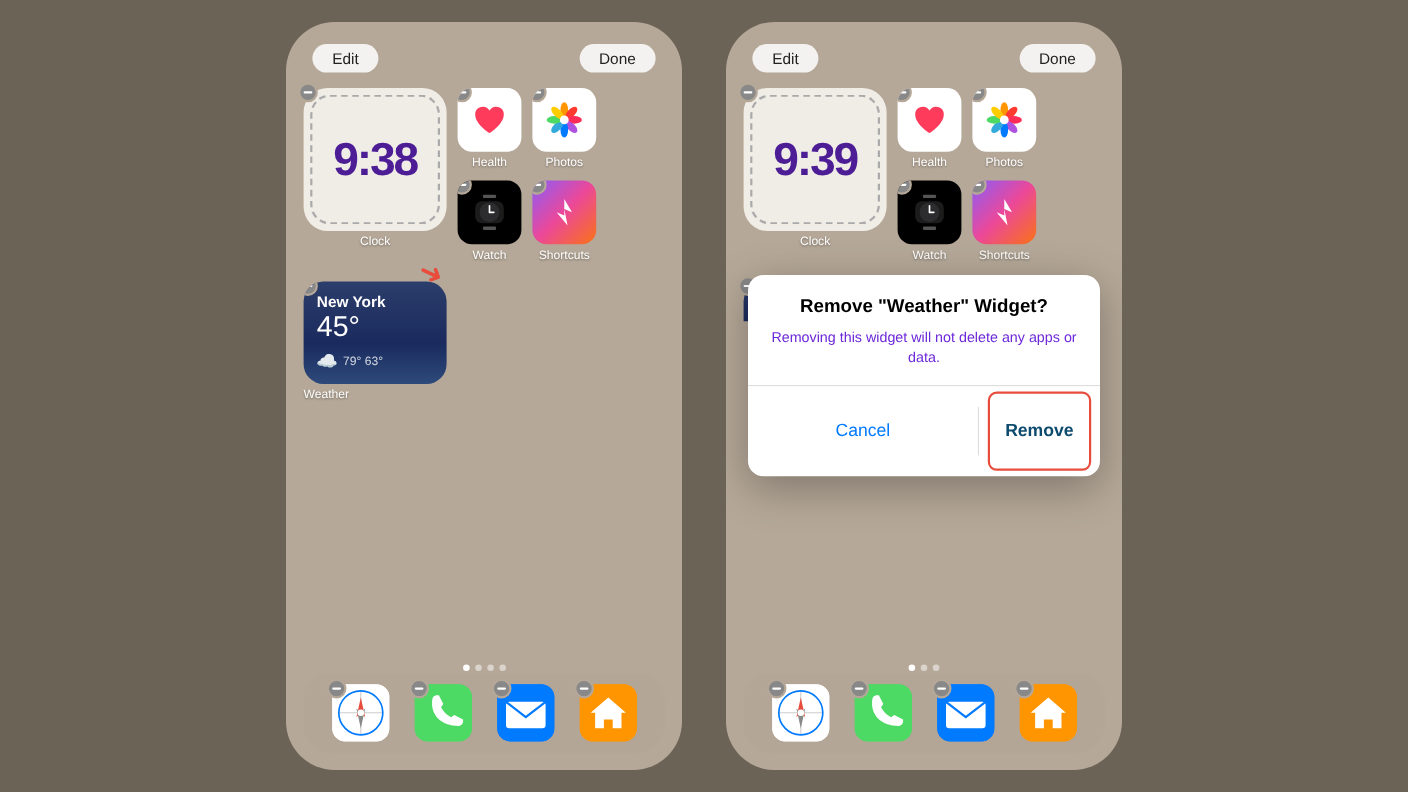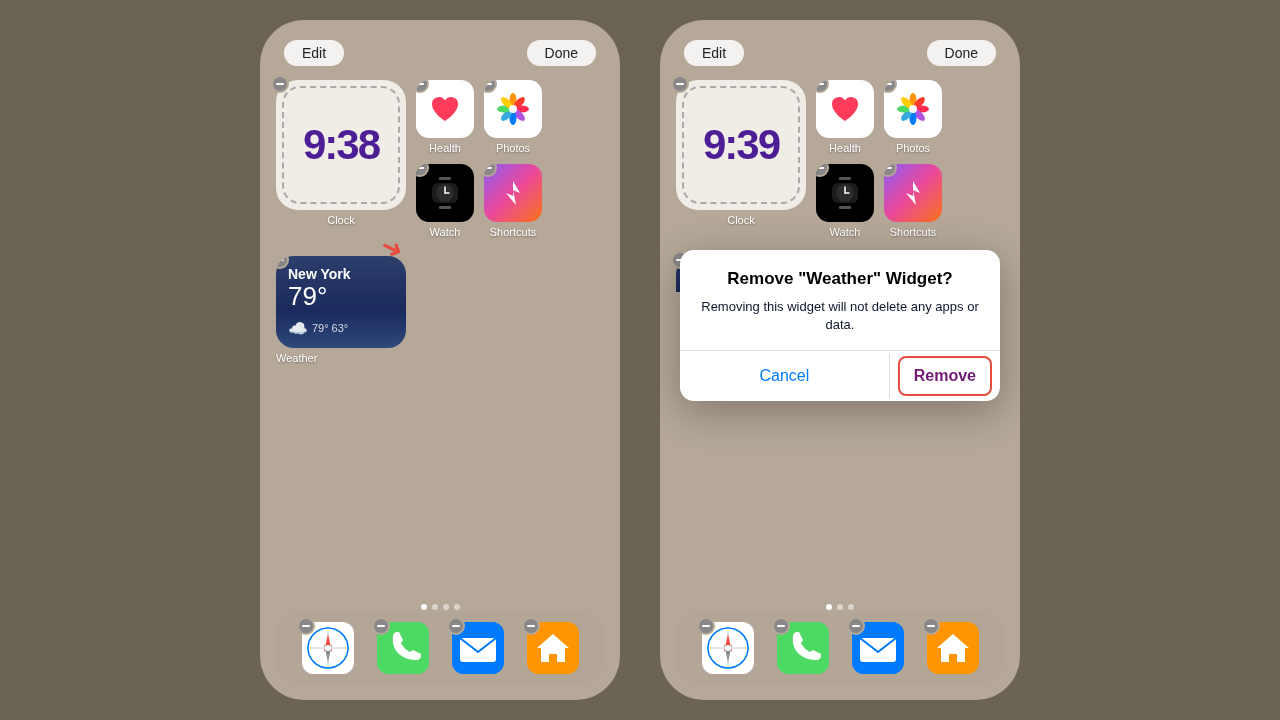--- a/index.html
+++ b/index.html
@@ -311,21 +311,21 @@
     .dialog-title {
       font-size: 17px;
       font-weight: 600;
       color: #000;
       margin-bottom: 8px;
       line-height: 1.3;
     }
 
     .dialog-message {
       font-size: 13px;
-      color: #0f172a;
+      color: #6d28d9;
       line-height: 1.4;
       margin-bottom: 16px;
     }
 
     .dialog-buttons-wrapper {
       display: flex;
       align-items: center;
       border-top: 1px solid #ddd;
     }
 
@@ -334,25 +334,25 @@
       padding: 13px;
       border: none;
       background: transparent;
       font-size: 16px;
       color: #007aff;
       cursor: pointer;
       border-right: 1px solid #ddd;
     }
 
     .dialog-remove-btn {
-      padding: 9px 14px;
+      padding: 25px 14px;
       margin: 5px 8px;
       border: 2.5px solid #e74c3c;
       background: transparent;
-      color: #701a75;
+      color: #0c4a6e;
       font-size: 16px;
       font-weight: 700;
       border-radius: 8px;
       cursor: pointer;
     }
 
     
     .widget-container {
       display: flex;
       flex-direction: column;
@@ -447,21 +447,21 @@
   </div>
 
   <div style="position:relative; height:0;">
     <div style="position:absolute; left:105px; top:-15px; font-size:26px; color:#e74c3c; transform:rotate(25deg); z-index:20;">➜</div>
   </div>
 
   <div style="margin-top: 8px; position:relative;">
     <div class="weather-widget">
       <div class="remove-badge" style="position:absolute; top:-5px; left:-5px;"></div>
       <div class="weather-city">New York</div>
-      <div class="weather-temp">79°</div>
+      <div class="weather-temp">45°</div>
       <div class="weather-row">
         <span>☁️</span>
         <span class="weather-range">79° 63°</span>
       </div>
     </div>
     <div class="weather-label">Weather</div>
   </div>
 
   <div class="page-dots">
     <div class="dot active"></div>

